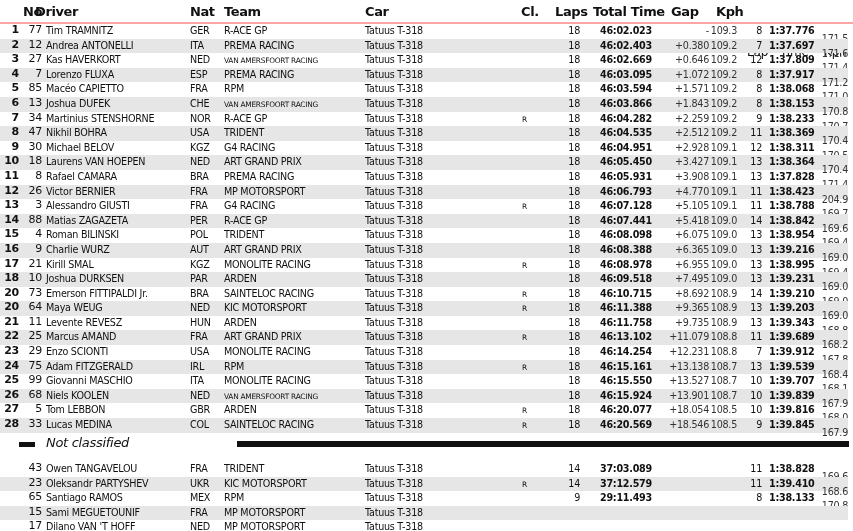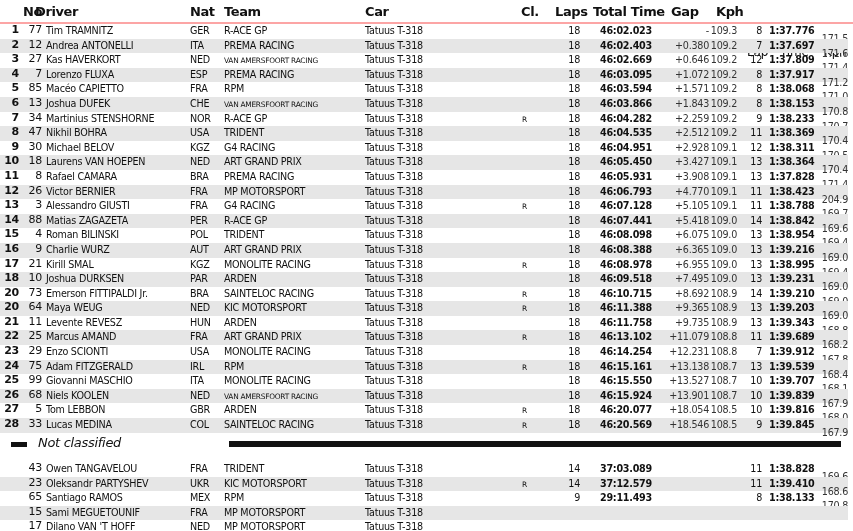--- a/index.html
+++ b/index.html
@@ -32,21 +32,21 @@
   .c-team.tiny { font-size: 7.4px !important; top: 2px !important; }
   .c-car { left: 365px; }
   .c-cl { left: 522px; font-size: 7.5px !important; top: 2px !important; }
   .c-laps { right: 268px; }
   .c-total { left: 600px; font-weight: bold; }
   .c-gap { right: 139px; color: #333; }
   .c-kph { right: 111px; color: #333; }
   .c-lap { right: 86px; }
   .c-time { left: 769px; font-weight: bold; }
   .c-bkph { right: 0px; color: #333; margin-top: 8px; }
-  .nc-head { position: absolute; left: 0; top: 434px; width: 734px; height: 20px; }
+  .nc-head { position: absolute; left: 8px; top: 434px; width: 734px; height: 20px; }
   .nc-bar-left { position: absolute; left: 11px; top: 8px; width: 16px; height: 5px; background: #111; }
   .nc-title {
     position: absolute; left: 38px; top: 1px; font-style: italic; font-size: 13px;
     letter-spacing: -0.3px;
   }
   .nc-bar-right { position: absolute; left: 229px; top: 7px; width: 612px; height: 6px; background: #111; }
   .ncrows { position: absolute; left: 0; top: 462px; width: 750px; }
 </style>
 </head>
 <body>

